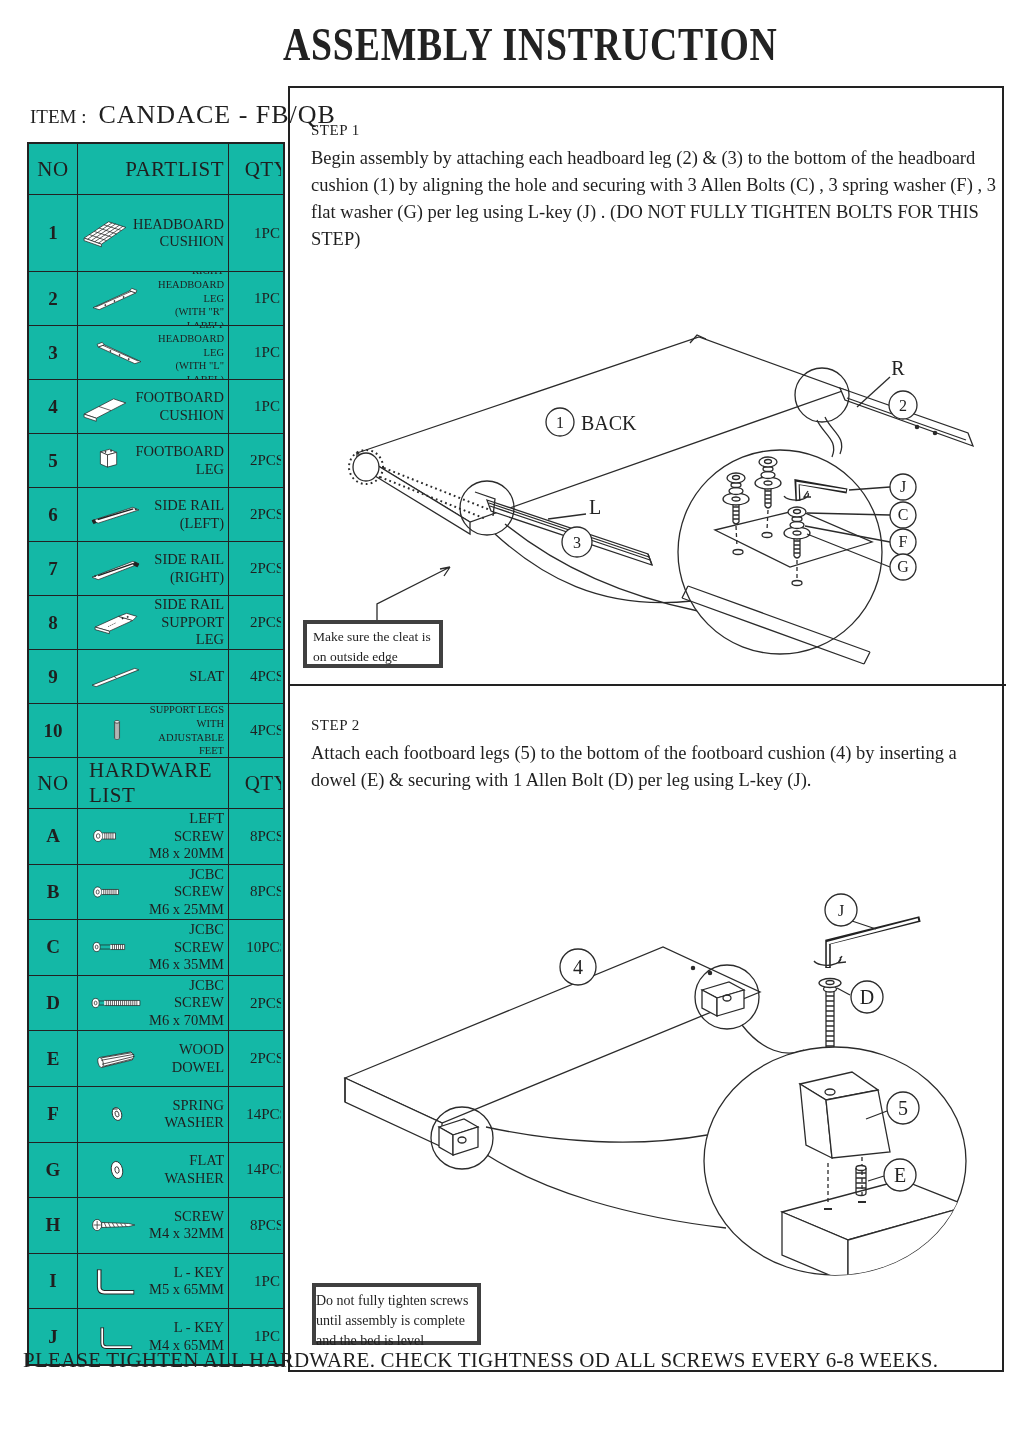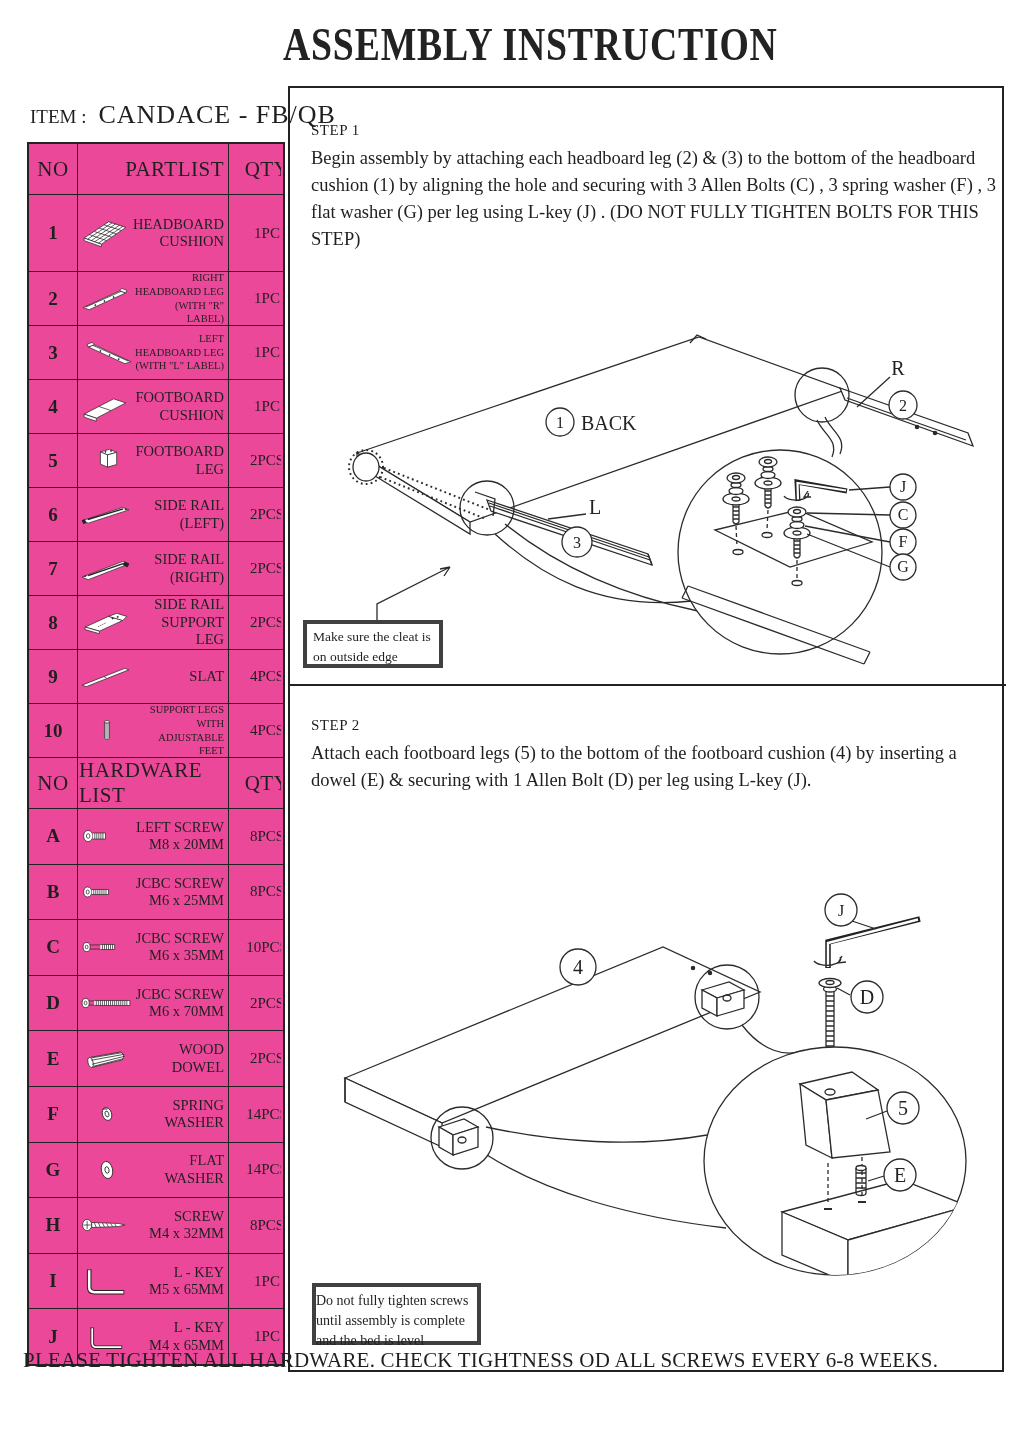--- a/index.html
+++ b/index.html
@@ -6,34 +6,34 @@
   #page{position:relative;width:1024px;height:1447px;background:#fff;font-family:"Liberation Serif",serif;color:#1f1f1f;overflow:hidden;margin:0 auto;}
   
   #title{position:absolute;left:283px;top:18px;font-size:46px;font-weight:bold;white-space:nowrap;transform:scaleX(.82);transform-origin:left top;letter-spacing:1px;color:#222;}
   
   #outer{position:absolute;left:18px;top:86px;width:986px;height:1286px;border:2px solid #222;box-sizing:border-box;}
   #left-panel{position:absolute;left:18px;top:86px;width:272px;height:1286px;border-right:2px solid #222;box-sizing:border-box;background:#fff;}
   #item-row{position:absolute;left:0;top:0;width:100%;padding:14px 0 0 12px;box-sizing:border-box;white-space:nowrap;}
   #item-label{font-size:19px;}
   #item-value{font-size:26px;margin-left:12px;letter-spacing:1px;}
   
-  #tables{position:absolute;left:9px;top:56px;border:2px solid #222;background:#ec4899;width:254px;}
+  #tables{position:absolute;left:9px;top:56px;border:2px solid #222;background:#14b8a6;width:254px;}
   .trow{display:flex;border-top:1px solid #222;}
   .trow:first-child{border-top:0;}
   .cell{border-left:1px solid #222;display:flex;align-items:center;justify-content:center;box-sizing:border-box;overflow:hidden;}
   .cell:first-child{border-left:0;}
   .cell.no{width:48px;font-weight:bold;font-size:19px;}
   .cell.partc{width:151px;}
   .cell.qty{width:53px;font-size:15px;padding-left:24px;}
   .thead{height:50px;}
   .thead .cell{font-size:21px;font-weight:normal;letter-spacing:.5px;}
   .trow.p{height:53px;}
   .trow.p.tall{height:76px;}
   .trow.h{height:54.6px;}
-  .partc{justify-content:flex-end;padding:1px 4px 1px 1px;}
+  .partc{justify-content:flex-end;padding:1px 4px 1px 11px;}
   .partc .icon{flex:0 0 56px;height:46px;align-self:center;}
   .partc .icon svg{width:100%;height:100%;}
   .partc .nm{flex:1;text-align:right;font-size:14.5px;line-height:1.2;}
   .partc .nm span{display:block;}
   .partc.small .nm{font-size:10.5px;line-height:1.3;}
   
   .step-heading{position:absolute;font-size:15px;letter-spacing:.5px;}
   .step-body{position:absolute;font-size:18.5px;line-height:27px;width:688px;}
   .diagram{position:absolute;}
   .diagram text{font-family:"Liberation Serif",serif;font-size:16px;fill:#222;text-anchor:middle;}

